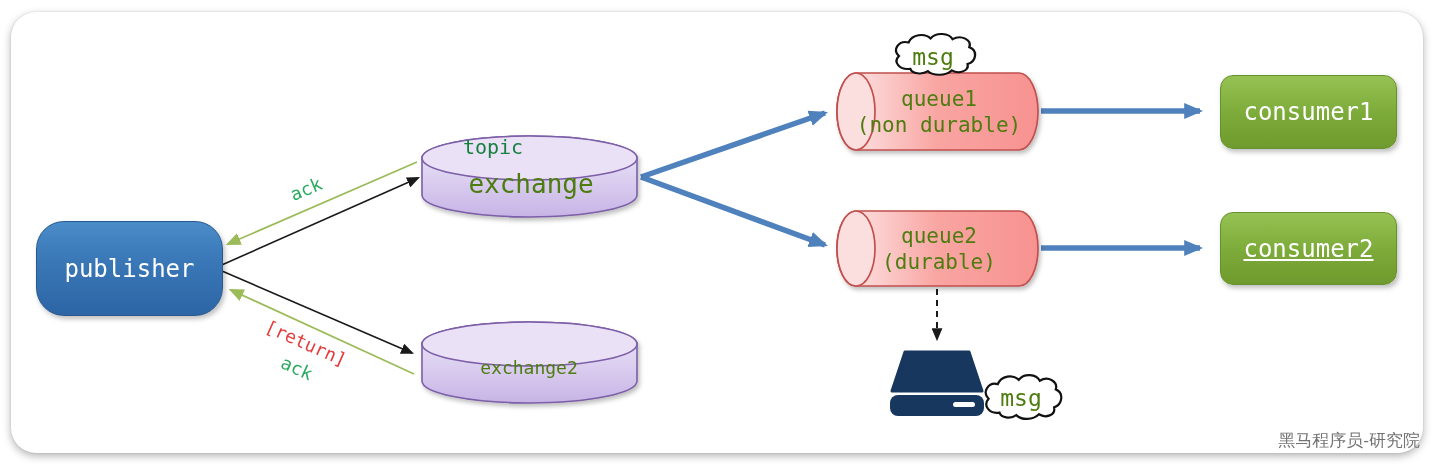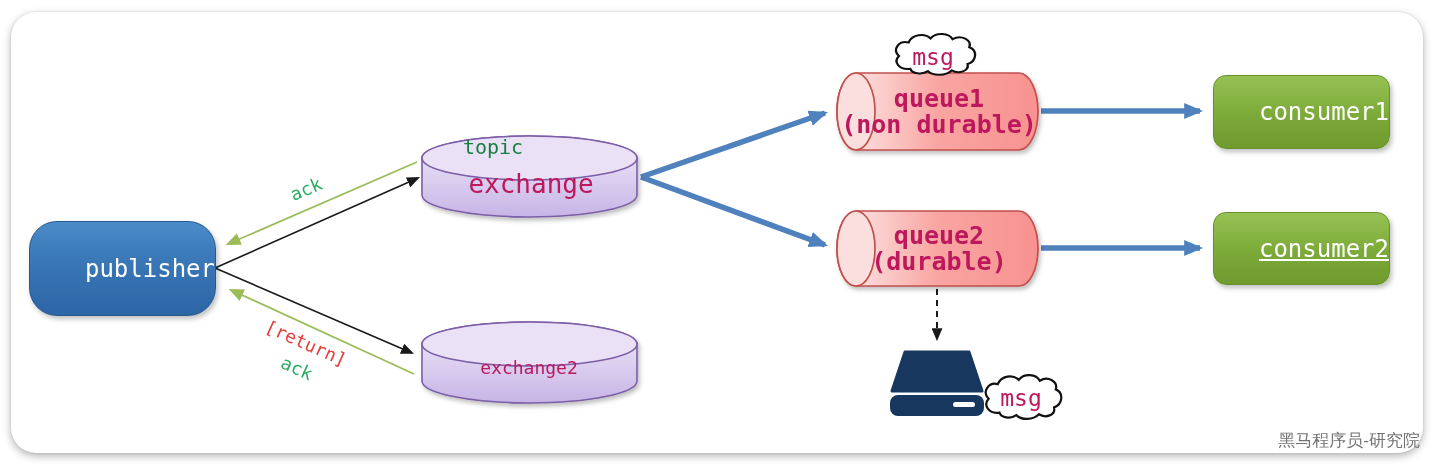--- a/index.html
+++ b/index.html
@@ -6,41 +6,41 @@
   #canvas{
     position:relative;width:1434px;height:466px;background:#ffffff;overflow:hidden;
     font-family:"DejaVu Sans Mono","Liberation Mono",monospace;
   }
   .card{
     position:absolute;left:11px;top:12px;width:1412px;height:441px;
     border-radius:25px;background:#ffffff;
     box-shadow:0 3px 9px rgba(0,0,0,.30),0 0 2px rgba(0,0,0,.12);
   }
   svg.layer{position:absolute;left:0;top:0;}
-  .lbl{position:absolute;transform:translate(-50%,-50%);white-space:nowrap;color:#be185d;}
+  .lbl{position:absolute;transform:translate(-50%,-50%);white-space:nowrap;color:#4d7c0f;}
   .node{
-    position:absolute;display:flex;align-items:center;justify-content:flex-end;
-    color:#ffffff;box-shadow:2px 3px 5px rgba(0,0,0,.25);
+    position:absolute;display:flex;align-items:center;justify-content:center;
+    color:#ffffff;box-shadow:2px 3px 5px rgba(0,0,0,.25);margin-left:7px;
   }
   .publisher{
     left:29px;top:221px;width:185px;height:93px;border-radius:28px;font-size:24px;
     background:linear-gradient(180deg,#4a8cc9 0%,#3a78b7 40%,#2d65a5 100%);
     border:1px solid #27588e;
   }
   .consumer{
     width:175px;border-radius:13px;font-size:24px;
     background:linear-gradient(180deg,#95c252 0%,#7caa39 55%,#6f9a2d 100%);
     border:1px solid #68902e;
   }
   .consumer1{left:1213px;top:75px;height:72px;}
   .consumer2{left:1213px;top:212px;height:71px;text-decoration:underline;}
   .topic-lbl{left:493px;top:147px;font-size:20px;color:#15803d;}
   .exch1-lbl{left:531px;top:184px;font-size:26px;}
   .exch2-lbl{left:529px;top:367px;font-size:18px;}
-  .queue-lbl{font-size:25px;text-align:center;line-height:26px;font-weight:bold;}
+  .queue-lbl{font-size:21px;text-align:center;line-height:26px;}
   .q1-lbl{left:939px;top:112px;}
   .q2-lbl{left:939px;top:249px;}
   .msg-lbl{font-size:23px;}
   .msg1-lbl{left:933px;top:57px;}
   .msg2-lbl{left:1021px;top:398px;}
   .edge-lbl{font-size:18px;}
   .ack-top{left:306px;top:189px;color:#2aab5f;transform:translate(-50%,-50%) rotate(-23deg);}
   .ret-lbl{left:306px;top:343px;color:#e43c3c;transform:translate(-50%,-50%) rotate(24deg);}
   .ack-bot{left:297px;top:368px;color:#2aab5f;transform:translate(-50%,-50%) rotate(24deg);}
   .watermark{

